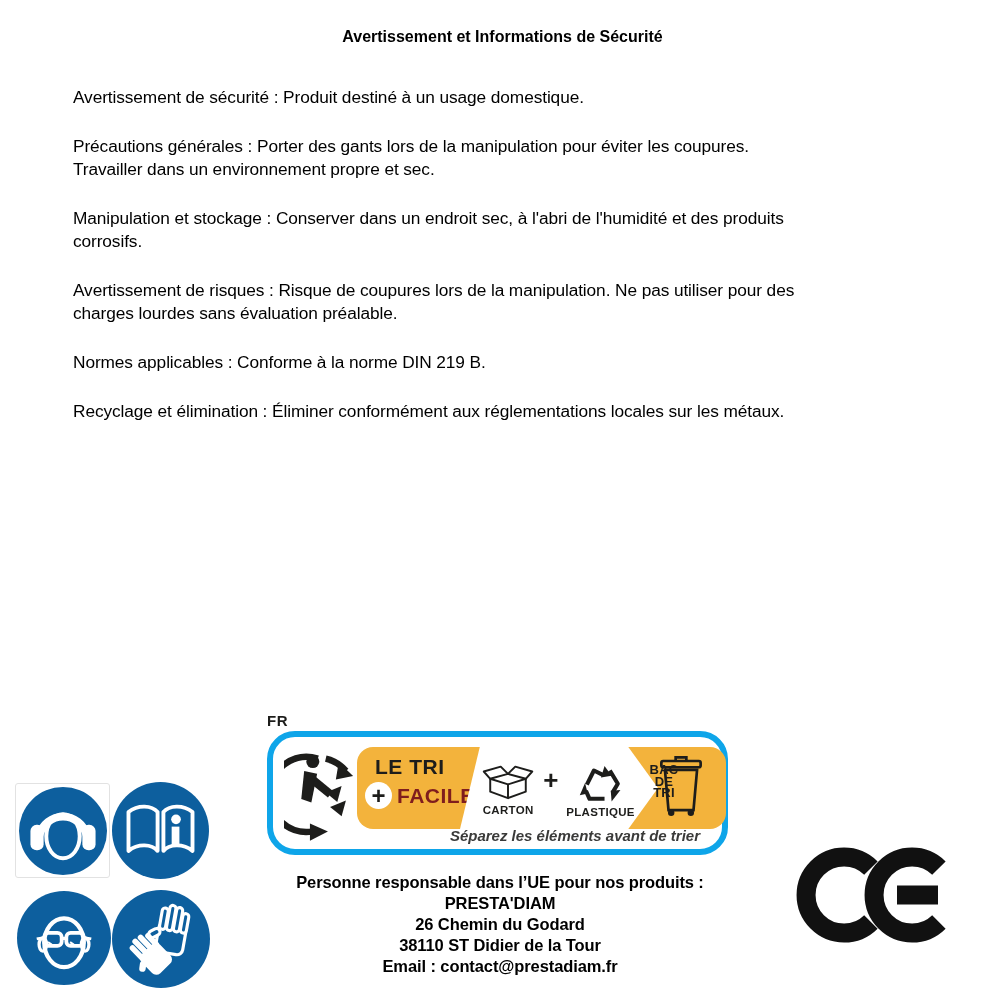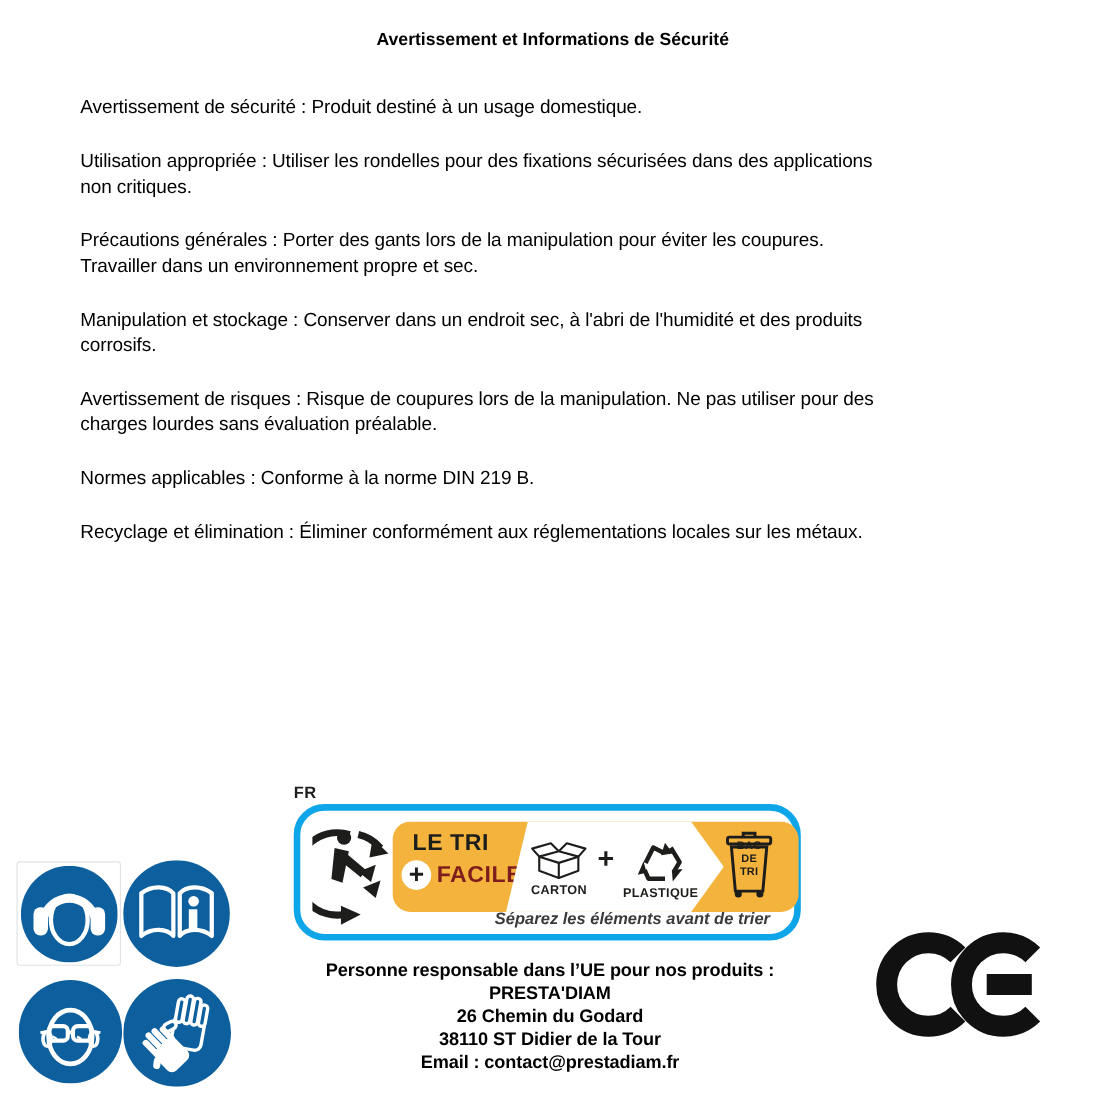--- a/index.html
+++ b/index.html
@@ -24,21 +24,21 @@
                display:flex;align-items:center;justify-content:center;font-size:24px;font-weight:bold;line-height:1;}
   .tri-l2{font-size:21px;font-weight:bold;color:#7f1d1d;letter-spacing:.5px;}
   .white-panel{left:103px;top:0;width:198px;height:82px;background:#fff;
                clip-path:polygon(10% 0,85% 0,100% 50%,85% 100%,0 100%);}
   .materials{position:absolute;left:0;top:0;width:176px;height:82px;display:flex;
              align-items:center;justify-content:center;gap:8px;padding-left:10px;}
   .material-fig{display:flex;flex-direction:column;align-items:center;}
   .material-label{font-size:11.5px;font-weight:bold;color:#1d1d1b;letter-spacing:.3px;margin-top:1px;}
   .plus-sep{font-size:26px;font-weight:bold;color:#1d1d1b;margin-bottom:16px;}
   .bin-svg{left:299px;top:7px;}
-  .bin-text{left:299px;top:17px;width:50px;text-align:center;font-size:10px;line-height:11.5px;
+  .bin-text{left:282px;top:17px;width:50px;text-align:center;font-size:13px;line-height:11.5px;
             font-weight:bold;color:#1d1d1b;letter-spacing:.2px;}
   .bin-text span{display:block;}
   .tagline{right:22px;bottom:5px;font-size:15px;font-style:italic;font-weight:bold;color:#3a3a39;}
 
   
   .icon-card{left:15px;top:783px;width:95px;height:95px;background:#fff;
              border:1px solid #e2e2e2;border-radius:3px;box-sizing:border-box;}
   .bgc{fill:var(--accent-blue,#0d5f9e);}
   .wstroke{fill:none;stroke:#fff;}
   .glove-outline rect{fill:var(--accent-blue,#0d5f9e);stroke:#fff;stroke-width:3.2;}
@@ -51,22 +51,20 @@
   .ink{fill:#1d1d1b;}
   .inkline{fill:none;stroke:#1d1d1b;}
 </style>
 </head>
 <body>
 
 <div class="abs page-title">Avertissement et Informations de Sécurité</div>
 
 <div class="abs body-text">
   <p>Avertissement de sécurité : Produit destiné à un usage domestique.</p>
-  <p>Utilisation appropriée : Utiliser les rondelles pour des fixations sécurisées dans des applications
-non critiques.</p>
   <p>Précautions générales : Porter des gants lors de la manipulation pour éviter les coupures.
 Travailler dans un environnement propre et sec.</p>
   <p>Manipulation et stockage : Conserver dans un endroit sec, à l'abri de l'humidité et des produits
 corrosifs.</p>
   <p>Avertissement de risques : Risque de coupures lors de la manipulation. Ne pas utiliser pour des
 charges lourdes sans évaluation préalable.</p>
   <p>Normes applicables : Conforme à la norme DIN 219 B.</p>
   <p>Recyclage et élimination : Éliminer conformément aux réglementations locales sur les métaux.</p>
 </div>
 

